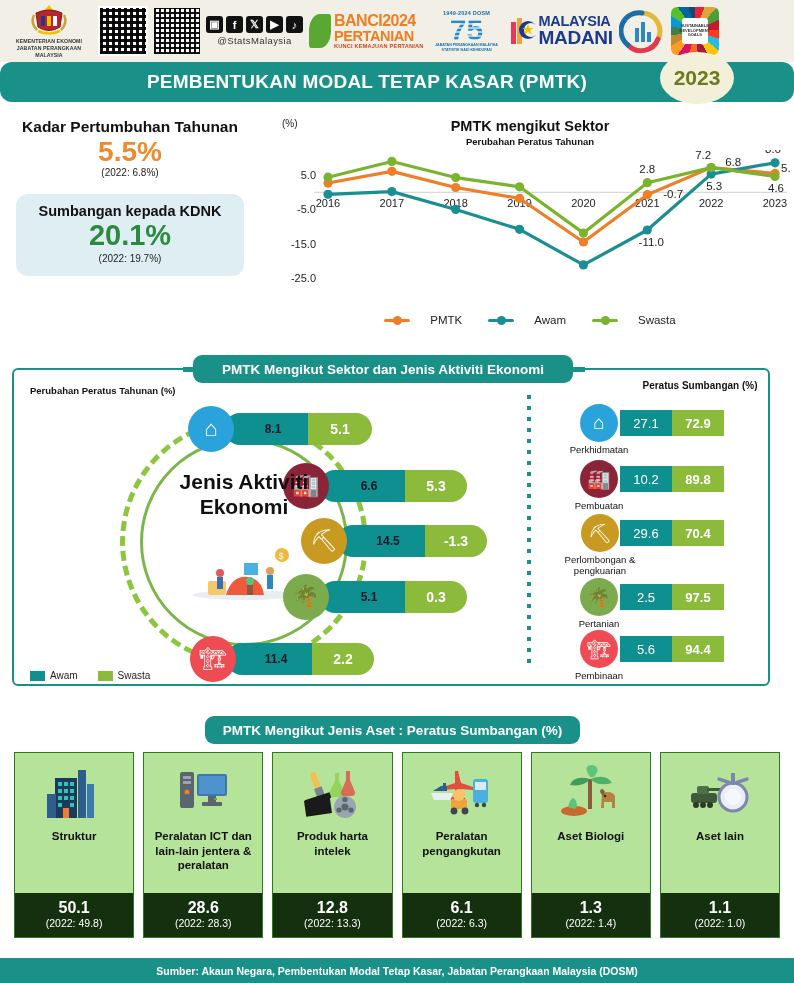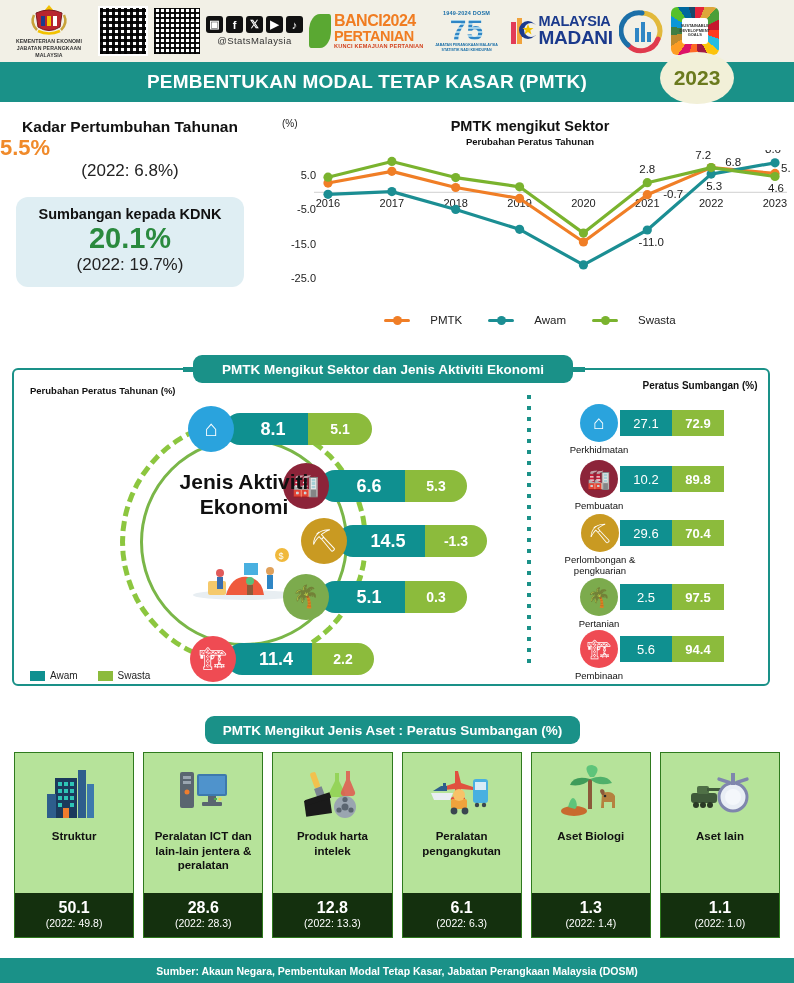--- a/index.html
+++ b/index.html
@@ -51,32 +51,32 @@
   .sdg{width:48px;height:48px;border-radius:6px;overflow:hidden;position:relative;
        background:conic-gradient(#e5243b 0 6%,#dda63a 6% 12%,#4c9f38 12% 18%,#c5192d 18% 24%,
        #ff3a21 24% 30%,#26bde2 30% 36%,#fcc30b 36% 42%,#a21942 42% 48%,#fd6925 48% 54%,
        #dd1367 54% 60%,#fd9d24 60% 66%,#bf8b2e 66% 72%,#3f7e44 72% 78%,#0a97d9 78% 84%,
        #56c02b 84% 90%,#00689d 90% 96%,#19486a 96% 100%);}
   .sdg-in{position:absolute;left:50%;top:50%;transform:translate(-50%,-50%);
        width:26px;height:26px;background:#fff;border-radius:3px;font-size:4px;color:#333;
        display:flex;align-items:center;justify-content:center;text-align:center;font-weight:bold;line-height:1.1;}
 
   
-  .titlebar{position:relative;height:40px;background:#1a9188;display:flex;align-items:center;}
+  .titlebar{position:relative;height:40px;background:#1a9188;display:flex;align-items:center;border-radius:12px;}
   .title-txt{color:#fff;font-size:19px;font-weight:bold;letter-spacing:.2px;
              width:100%;text-align:center;padding-right:60px;box-sizing:border-box;}
   .year-bubble{position:absolute;right:60px;top:-10px;width:74px;height:52px;border-radius:50%;
       background:#f2f0d8;display:flex;align-items:center;justify-content:center;
       color:#6b7a1e;font-size:21px;font-weight:bold;}
 
   
   .kpi{position:absolute;left:0;top:118px;width:260px;}
   .kpi-h{font-size:15.5px;font-weight:bold;color:#111;text-align:center;}
-  .kpi-big-o{font-size:22px;font-weight:bold;color:#f08a2a;line-height:1.12;}
-  .kpi-sub{font-size:17px;color:#222;text-align:center;}
+  .kpi-big-o{font-size:28px;font-weight:bold;color:#f08a2a;text-align:center;line-height:1.12;}
+  .kpi-sub{font-size:10px;color:#222;text-align:center;}
   .kpi-card{margin:16px 16px 0 16px;background:#dfeef3;border-radius:12px;padding:9px 6px 12px;}
   .kpi-card .kpi-h{font-size:14.5px;}
   .kpi-big-g{font-size:29px;font-weight:bold;color:#2a8a3e;text-align:center;line-height:1.15;}
 
   
   .chart-wrap{position:absolute;left:270px;top:118px;width:520px;height:225px;}
   .chart-title{text-align:center;font-size:14.5px;font-weight:bold;color:#111;}
   .chart-sub{text-align:center;font-size:9.5px;font-weight:bold;color:#111;margin-top:2px;}
   .pct{position:absolute;left:12px;top:0px;font-size:10px;color:#222;}
   .plot{position:absolute;left:0;top:32px;width:520px;height:160px;}
@@ -100,21 +100,21 @@
   .ring-inner{position:absolute;left:140px;top:438px;width:208px;height:208px;border-radius:50%;
      border:3px solid #7ab648;box-sizing:border-box;}
   .ring-txt{position:absolute;left:140px;top:470px;width:208px;text-align:center;
      font-size:21px;font-weight:bold;color:#111;line-height:1.18;z-index:3;}
   .ring-illu{position:absolute;left:186px;top:545px;width:118px;height:56px;z-index:2;}
 
   .arow{position:absolute;display:flex;align-items:center;}
   .acirc{width:46px;height:46px;border-radius:50%;display:flex;align-items:center;justify-content:center;
      position:relative;z-index:2;font-size:22px;color:#fff;}
   .abar{height:32px;display:flex;margin-left:-10px;}
-  .abar-l{background:#0f9090;color:#ffffff;font-size:18px;font-weight:bold;
+  .abar-l{background:#0f9090;color:#0f172a;font-size:12px;font-weight:bold;
      display:flex;align-items:center;justify-content:center;border-radius:16px 0 0 16px;padding-left:14px;}
   .abar-r{background:#8cbb3c;color:#fff;font-size:14px;font-weight:bold;
      display:flex;align-items:center;justify-content:center;border-radius:0 16px 16px 0;}
   .sp-legend{position:absolute;left:30px;top:670px;display:flex;gap:20px;align-items:center;}
   .sp-lg{display:flex;align-items:center;gap:5px;font-size:10px;color:#222;}
   .sp-sw{width:15px;height:10px;}
 
   .dotcol{position:absolute;left:527px;top:395px;width:4px;height:268px;
      background:repeating-linear-gradient(180deg,#1a9188 0 4px,transparent 4px 11px);}
   .sum-head{position:absolute;left:600px;top:380px;width:200px;text-align:center;

